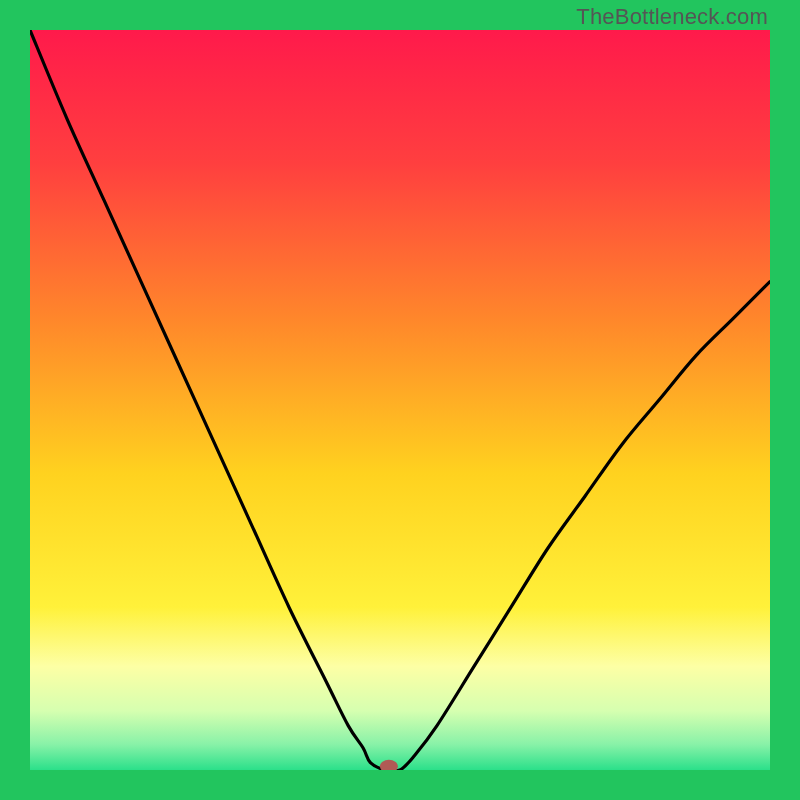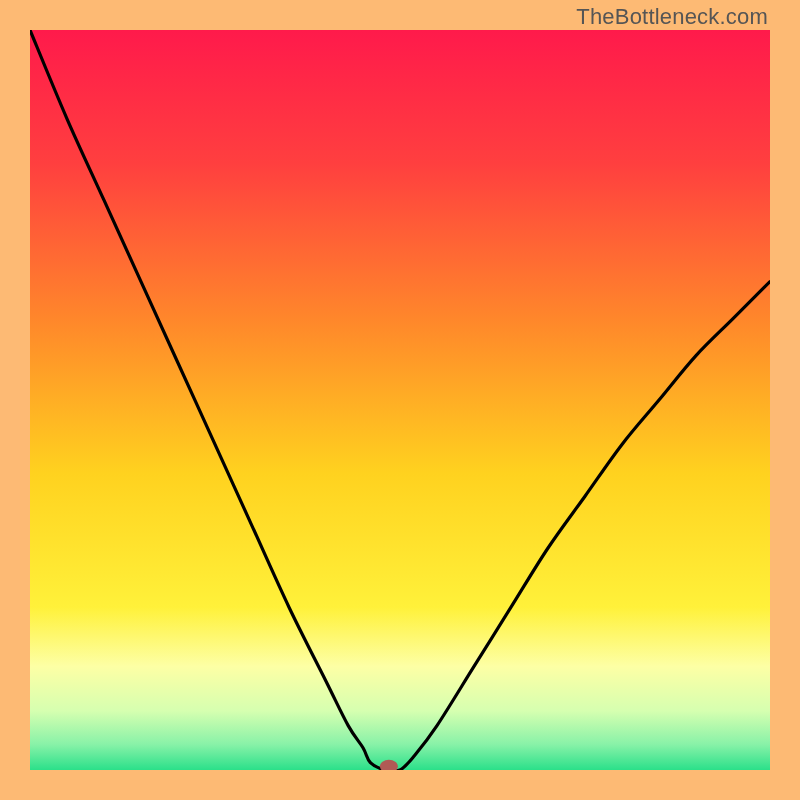--- a/index.html
+++ b/index.html
@@ -7,21 +7,21 @@
     padding: 0;
     background: #000;
     width: 800px;
     height: 800px;
     overflow: hidden;
     font-family: Arial, Helvetica, sans-serif;
   }
   .outer-frame {
     width: 800px;
     height: 800px;
-    background: #fdba74;
+    background: #22c55e;
     position: relative;
   }
   .plot-area {
     position: absolute;
     left: 30px;
     top: 30px;
     width: 740px;
     height: 740px;
   }
   .watermark {

